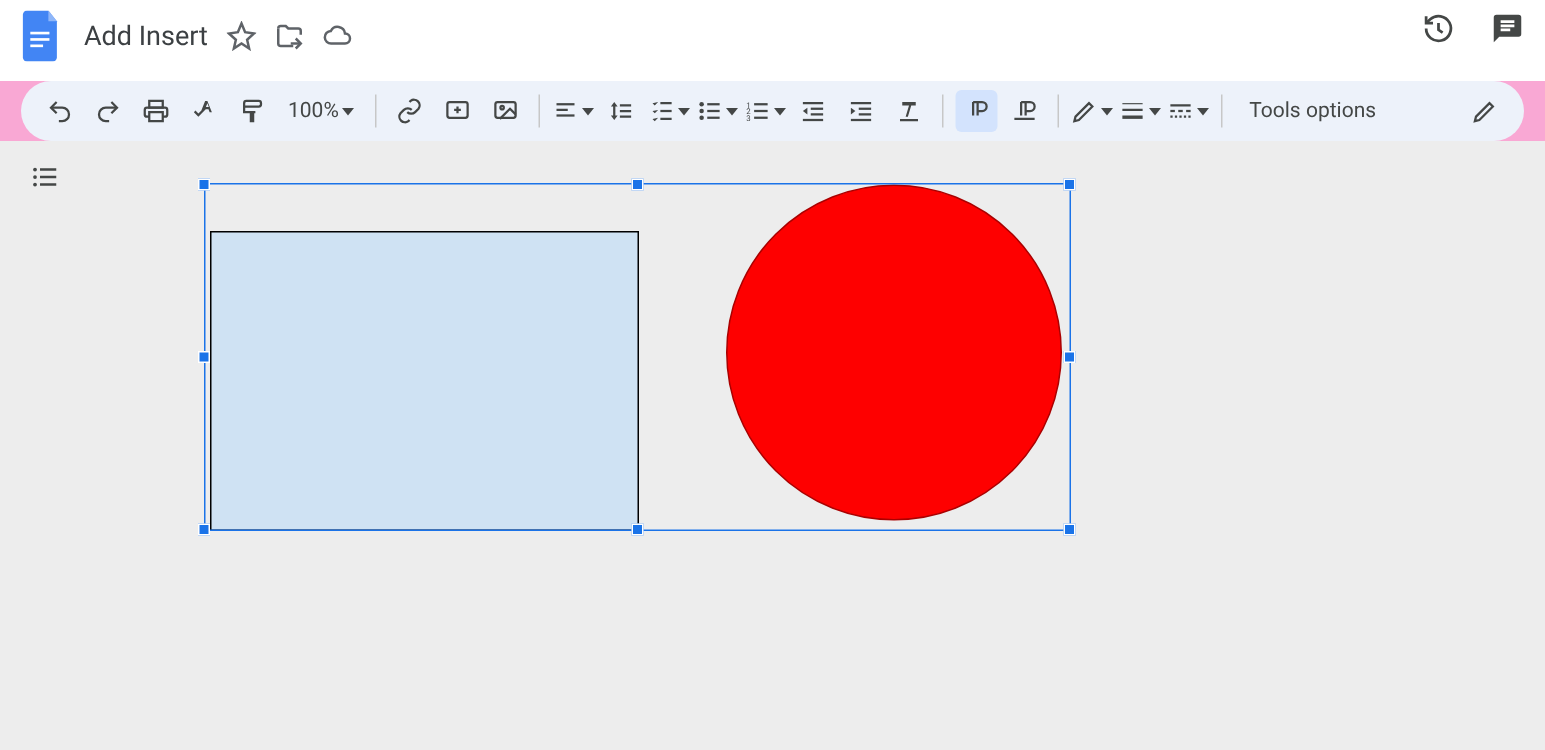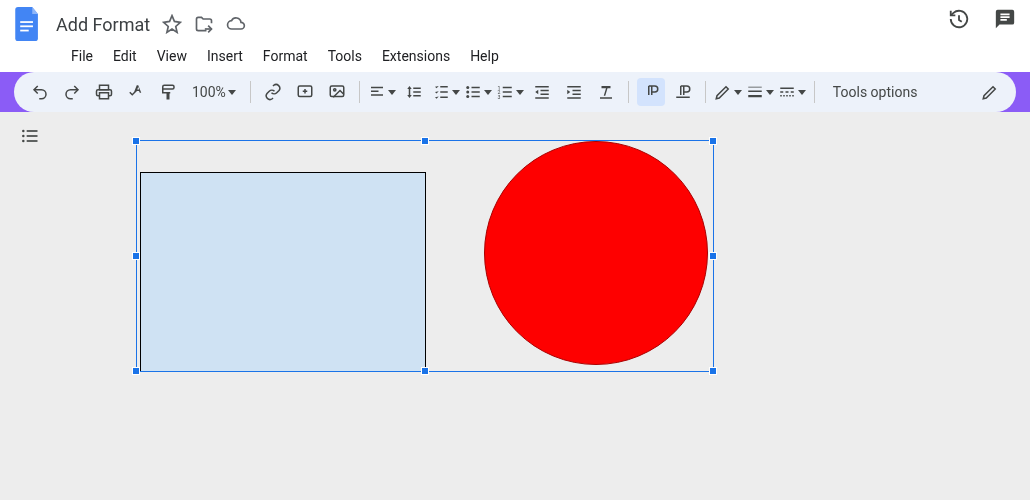--- a/index.html
+++ b/index.html
@@ -6,21 +6,21 @@
     body { width:1030px; height:500px; background:#ededed; overflow:hidden; position:relative; }
     .top { background:#fff; width:100%; }
     .title-row { display:flex; align-items:center; padding:6px 10px 0 10px; height:42px; }
     .logo { width:36px; height:36px; border-radius:6px; display:flex; align-items:center; justify-content:center; margin-right:10px; }
     .logo svg { width:28px; height:34px; }
     .doc-title { font-size:18px; color:#3c4043; font-weight:400; margin-right:12px; }
     .title-icons { display:flex; gap:12px; align-items:center; }
     .title-icons .ic { width:20px; height:20px; color:#5f6368; display:flex; align-items:center; justify-content:center; cursor:pointer; }
     .menu-row { display:flex; gap:6px; padding:4px 56px 6px 64px; height:30px; align-items:center; }
     .menu-item { font-size:14px; color:#202124; padding:4px 7px; cursor:pointer; border-radius:4px; }
-    .toolbar-wrap { padding:0 14px 0 14px; background:#8b5cf6; }
+    .toolbar-wrap { padding:0 14px 0 14px; background:#f9a8d4;margin-top:12px; }
     .toolbar { background:#edf2fa; border-radius:24px; height:40px; display:flex; align-items:center; padding:0 12px; gap:4px; }
     .tbtn { width:28px; height:28px; display:flex; align-items:center; justify-content:center; border-radius:4px; color:#444746; cursor:pointer; }
     .tbtn.active { background:#d3e3fd; }
     .tbtn svg { width:18px; height:18px; }
     .zoom { font-size:14px; color:#444746; padding:0 6px; display:flex; align-items:center; gap:4px; cursor:pointer; }
     .sep { width:1px; height:22px; background:#c7c7c7; margin:0 4px; }
     .dd { display:flex; align-items:center; gap:2px; cursor:pointer; color:#444746; }
     .image-opts { font-size:14px; color:#444746; padding:0 10px; cursor:pointer; }
     .spacer { flex:1; }
     .top-right { position:absolute; right:14px; top:8px; display:flex; gap:24px; align-items:center; }
@@ -49,21 +49,21 @@
   <div class="title-row">
     <div class="logo">
       <svg viewBox="0 0 36 48">
           <path fill="#4285f4" d="M4 0h20l8 10v34a4 4 0 0 1-4 4H4a4 4 0 0 1-4-4V4a4 4 0 0 1 4-4z"></path>
           <path fill="#a1c2fa" d="M24 0l8 10h-8z" opacity=".8"></path>
           <rect x="7" y="20" width="18" height="2.5" fill="#fff"></rect>
           <rect x="7" y="26" width="18" height="2.5" fill="#fff"></rect>
           <rect x="7" y="32" width="12" height="2.5" fill="#fff"></rect>
         </svg>
     </div>
-    <div class="doc-title">Add Format</div>
+    <div class="doc-title">Add Insert</div>
     <div class="title-icons">
       <span class="ic">
           <svg viewBox="0 0 24 24" width="20" height="20" fill="none" stroke="currentColor" stroke-width="2">
             <path d="M12 2l2.9 6.9L22 10l-5.5 5 1.6 7L12 18l-6.1 4 1.6-7L2 10l7.1-1.1z"></path>
           </svg>
         </span>
       <span class="ic">
           <svg viewBox="0 0 24 24" width="20" height="20" fill="none" stroke="currentColor" stroke-width="2">
             <path d="M3 6a2 2 0 0 1 2-2h4l2 2h8a2 2 0 0 1 2 2v3"></path>
             <path d="M3 6v12a2 2 0 0 0 2 2h10"></path>
@@ -80,30 +80,20 @@
     <div class="top-right">
       <span class="ic"><svg viewBox="0 0 24 24" width="22" height="22" fill="none" stroke="currentColor" stroke-width="2">
             <path d="M3 12a9 9 0 1 0 3-6.7L3 8"></path>
             <path d="M3 3v5h5"></path>
             <path d="M12 8v5l3 2"></path>
           </svg></span>
       <span class="ic"><svg viewBox="0 0 24 24" width="22" height="22" fill="currentColor">
             <path d="M20 2H4a2 2 0 0 0-2 2v18l4-4h14a2 2 0 0 0 2-2V4a2 2 0 0 0-2-2zM7 9h10v2H7zm0-3h10v2H7zm0 6h7v2H7z"></path>
           </svg></span>
     </div>
-  </div>
-  <div class="menu-row">
-    <span class="menu-item">File</span>
-    <span class="menu-item">Edit</span>
-    <span class="menu-item">View</span>
-    <span class="menu-item">Insert</span>
-    <span class="menu-item">Format</span>
-    <span class="menu-item">Tools</span>
-    <span class="menu-item">Extensions</span>
-    <span class="menu-item">Help</span>
   </div>
   <div class="toolbar-wrap">
     <div class="toolbar">
       <div class="tbtn">
           <svg viewBox="0 0 24 24" fill="none" stroke="currentColor" stroke-width="2">
             <path d="M9 14L4 9l5-5"></path>
             <path d="M4 9h10a6 6 0 0 1 0 12h-3"></path>
           </svg>
         </div>
       <div class="tbtn">

